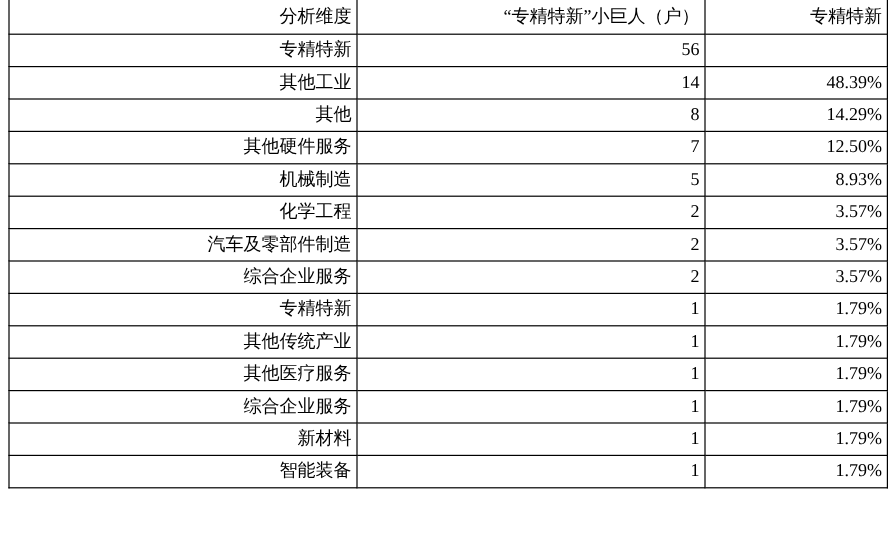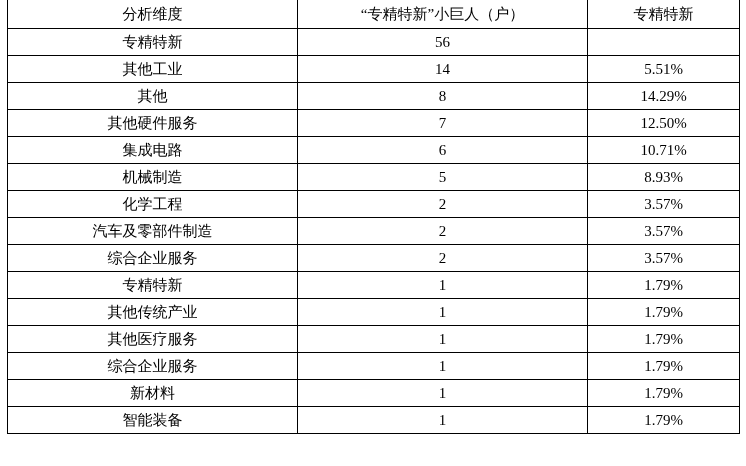--- a/index.html
+++ b/index.html
@@ -30,21 +30,21 @@
   table.data-table col.c-val { width: 290px; }
   table.data-table col.c-pct { width: 152px; }
 
   table.data-table th,
   table.data-table td {
     border: 1px solid #000000;
     height: 26px;
     padding: 0 4px;
     font-size: 15px;
     font-weight: normal;
-    text-align: center;
+    text-align: right;
     vertical-align: middle;
     line-height: 1.1;
     white-space: nowrap;
     overflow: hidden;
   }
   table.data-table thead th {
     height: 28px;
     font-size: 15px;
   }
   
@@ -75,36 +75,31 @@
     </thead>
     <tbody>
       <tr>
         <td>专精特新</td>
         <td>56</td>
         <td class="pct-cell"></td>
       </tr>
       <tr>
         <td>其他工业</td>
         <td>14</td>
-        <td class="pct-cell">5.51%</td>
+        <td class="pct-cell">48.39%</td>
       </tr>
       <tr>
         <td>其他</td>
         <td>8</td>
         <td class="pct-cell">14.29%</td>
       </tr>
       <tr>
         <td>其他硬件服务</td>
         <td>7</td>
         <td class="pct-cell">12.50%</td>
-      </tr>
-      <tr>
-        <td>集成电路</td>
-        <td>6</td>
-        <td class="pct-cell">10.71%</td>
       </tr>
       <tr>
         <td>机械制造</td>
         <td>5</td>
         <td class="pct-cell">8.93%</td>
       </tr>
       <tr>
         <td>化学工程</td>
         <td>2</td>
         <td class="pct-cell">3.57%</td>

